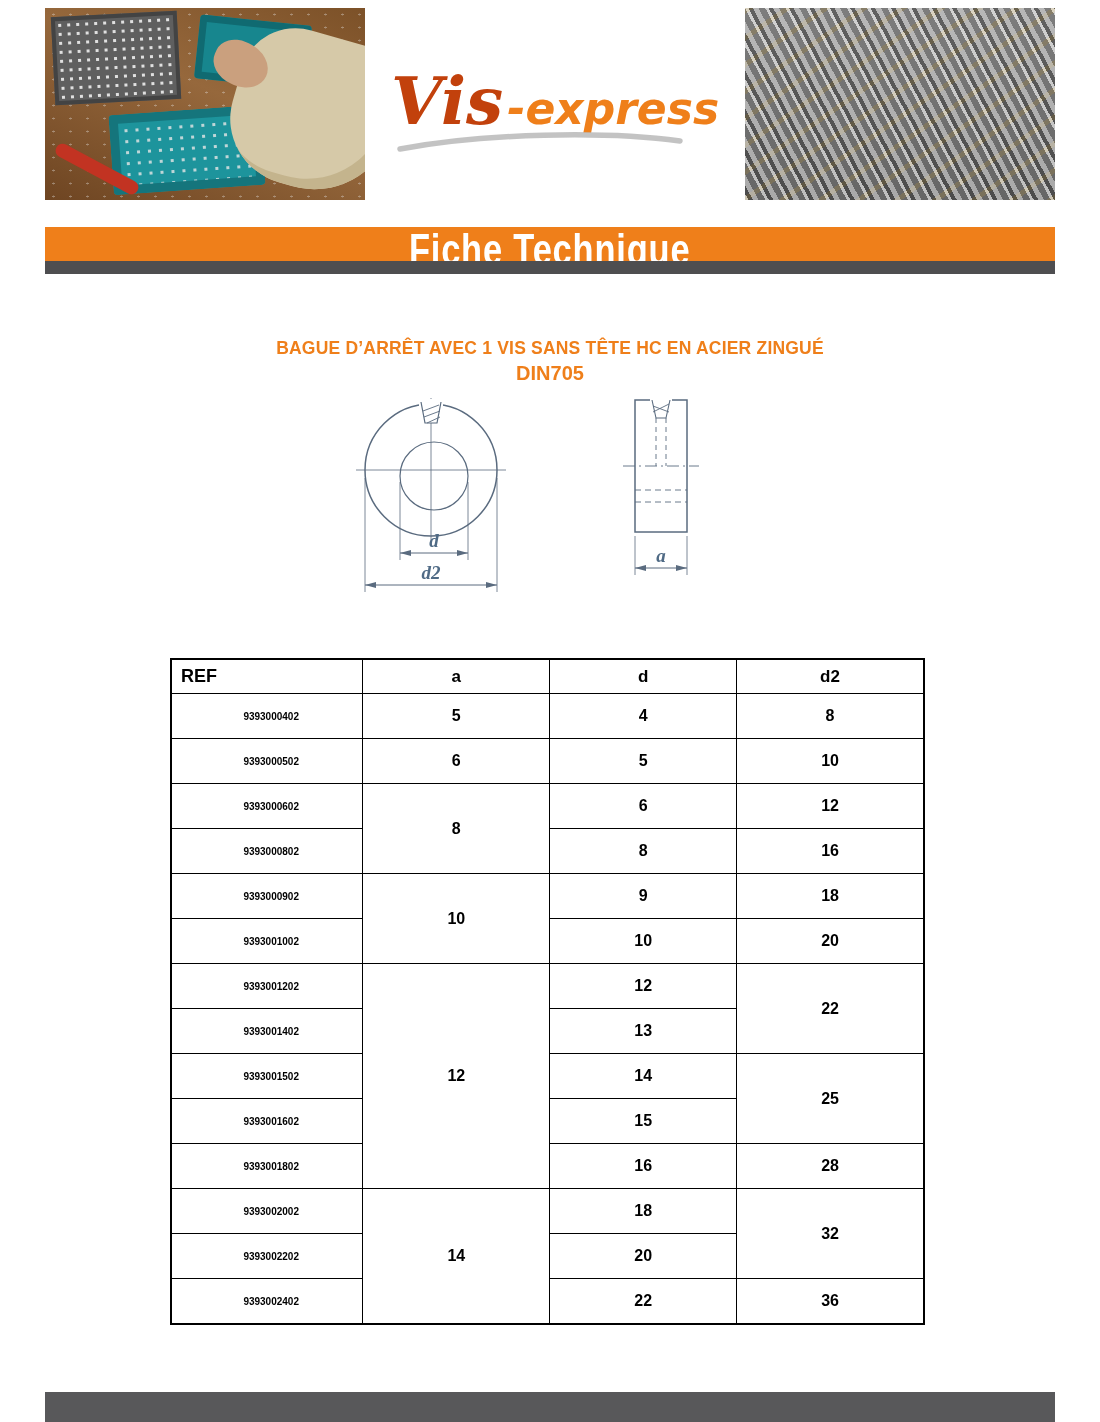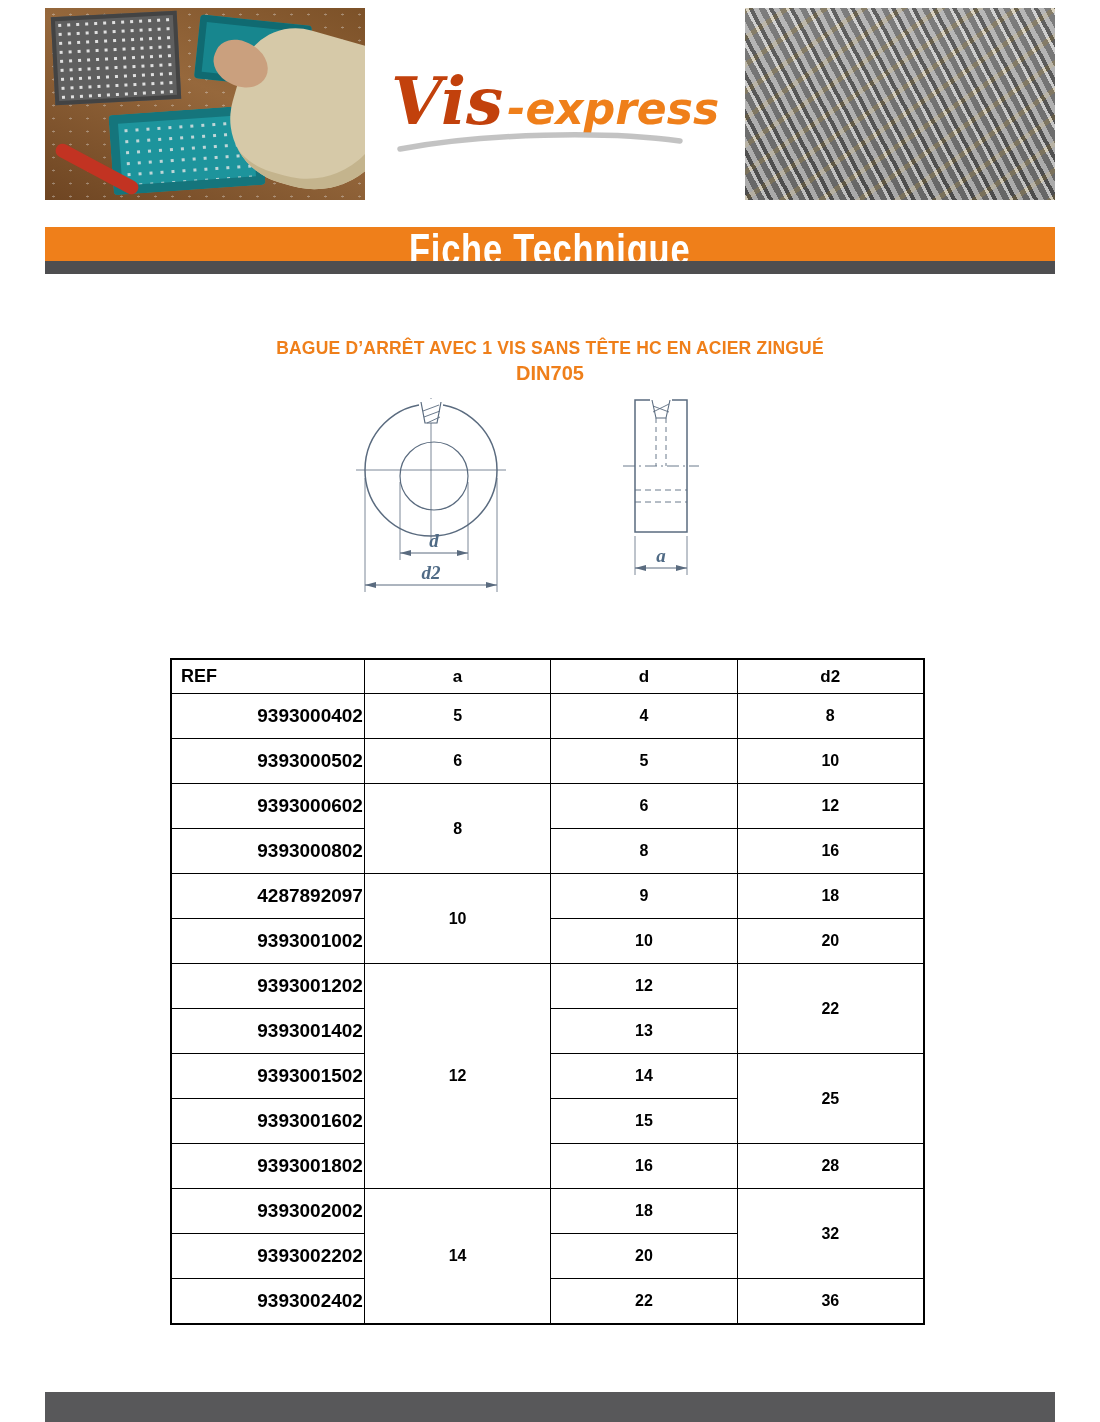--- a/index.html
+++ b/index.html
@@ -56,21 +56,21 @@
   .dim-label{fill:#4f6a85;font-family:"Liberation Serif",serif;font-style:italic;font-weight:bold;font-size:19px;}
 
   
   .spec-table{position:absolute;top:658px;left:170px;width:755px;border-collapse:collapse;
       border:2px solid #000;color:#000;}
   .spec-table th,.spec-table td{border:1px solid #000;font-weight:bold;}
   .spec-table th{height:31px;font-size:17px;text-align:center;margin-top:48px;}
   .spec-table th.ref{text-align:left;padding-left:9px;font-size:18px;width:185px;}
   .spec-table th:nth-child(2),.spec-table th:nth-child(3),.spec-table th:nth-child(4){width:190px;}
   .spec-table td{height:42px;font-size:16px;text-align:center;}
-  .spec-table td.ref{text-align:right;padding-left:9px;font-size:19px;}
+  .spec-table td.ref{text-align:center;padding-left:9px;font-size:10px;}
 
   
   .footer-bar{position:absolute;bottom:0;left:45px;right:45px;height:30px;background:var(--dark_gray);}
 </style>
 </head>
 <body>
 
 <div class="page">
 
   <div class="header">
@@ -179,21 +179,21 @@
           <td rowspan="2">8</td>
           <td>6</td>
           <td>12</td>
         </tr>
         <tr>
           <td class="ref">9393000802</td>
           <td>8</td>
           <td>16</td>
         </tr>
         <tr>
-          <td class="ref">4287892097</td>
+          <td class="ref">9393000902</td>
           <td rowspan="2">10</td>
           <td>9</td>
           <td>18</td>
         </tr>
         <tr>
           <td class="ref">9393001002</td>
           <td>10</td>
           <td>20</td>
         </tr>
         <tr>

